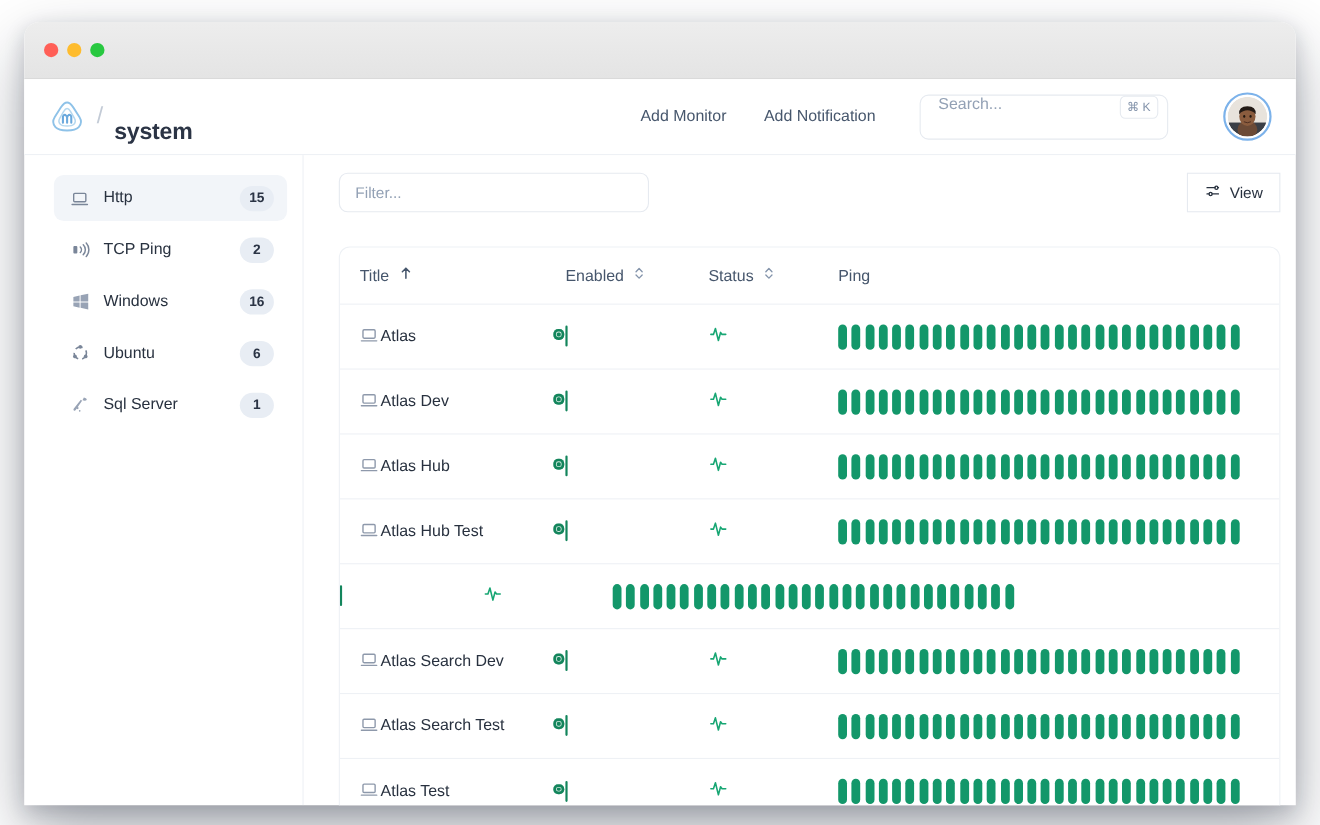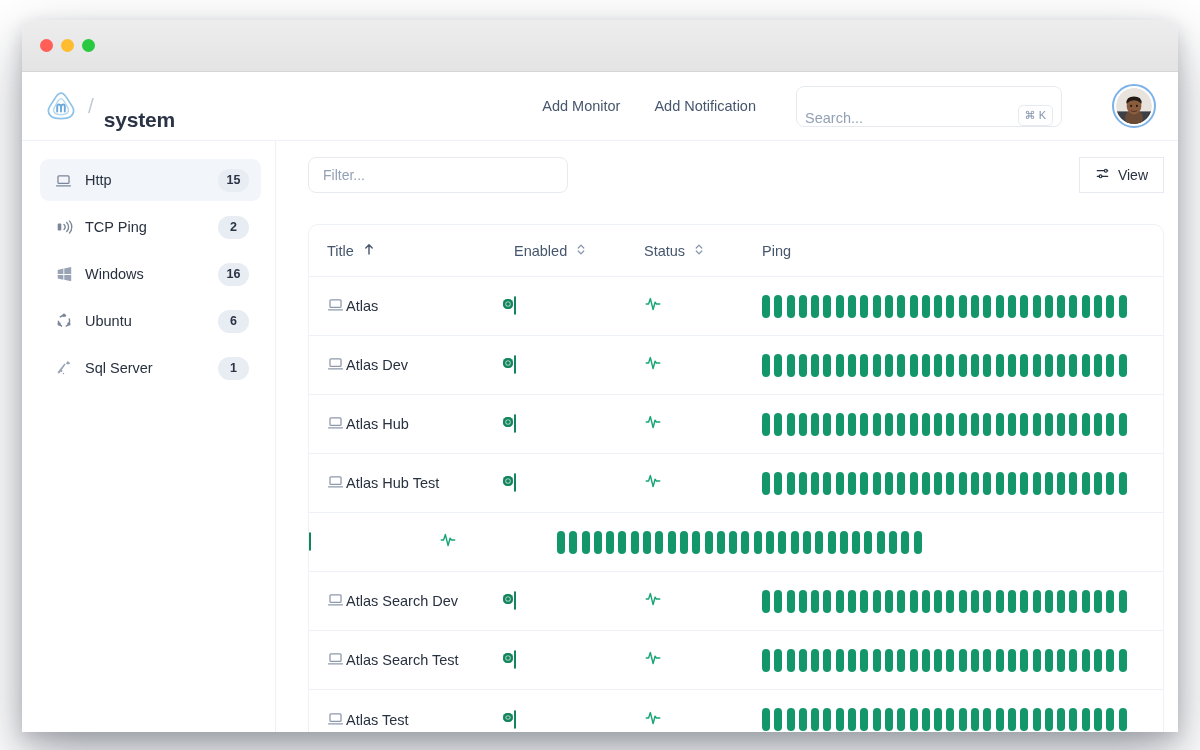--- a/index.html
+++ b/index.html
@@ -80,27 +80,27 @@
   }
   .navlink {
     font-size: 14.5px;
     color: #46566c;
     font-weight: 400;
     white-space: nowrap;
     cursor: pointer;
   }
 
   .search {
-    width: 266px;
+    width: 226px;
     height: 41px;
     border: 1px solid #e6eaf0;
     border-radius: 8px;
     display: flex;
-    align-items: flex-end;
-    padding: 0 8px 0 8px;
+    align-items: flex-start;
+    padding: 0 8px 0 16px;
     background: #fff;
     margin-left: 6px;
   }
   .search-ph {
     font-size: 14.5px;
     color: #93a1b5;
     flex: 1;
   }
   .kbd {
     border: 1px solid #e6eaf0;
@@ -130,21 +130,21 @@
   
   .body {
     display: flex;
     height: calc(712px - 52px - 69px);
   }
 
   .sidebar {
     width: 254px;
     flex: 0 0 254px;
     border-right: 1px solid #eef1f5;
-    padding: 18px 14px 0 18px;
+    padding: 18px 14px 0 27px;
   }
 
   .side-item {
     height: 42px;
     border-radius: 9px;
     display: flex;
     align-items: center;
     padding: 0 12px 0 14px;
     margin-bottom: 5px;
     cursor: pointer;
@@ -185,21 +185,21 @@
     padding: 16px 14px 0 32px;
     min-width: 0;
   }
 
   .toolbar {
     display: flex;
     align-items: center;
     margin-bottom: 15px;
   }
   .filter-input {
-    width: 260px;
+    width: 282px;
     height: 36px;
     border: 1px solid #e6eaf0;
     border-radius: 8px;
     display: flex;
     align-items: center;
     padding: 0 14px;
     font-size: 14px;
     color: #93a1b5;
     background: #fff;
   }

